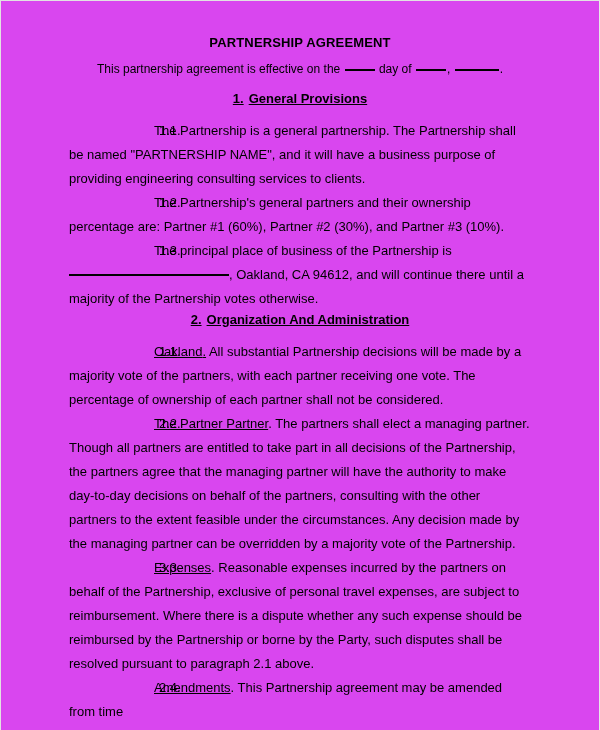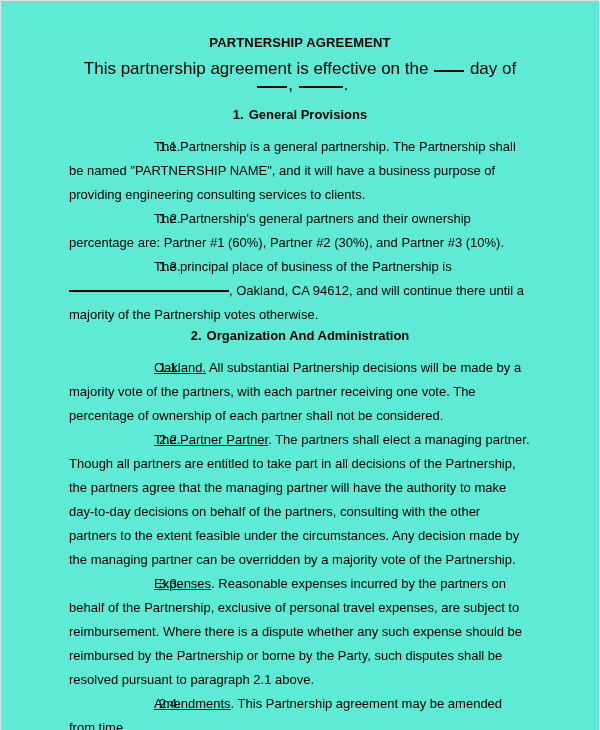--- a/index.html
+++ b/index.html
@@ -4,21 +4,21 @@
 <style>
   html, body {
     margin: 0;
     padding: 0;
     background: #ffffff;
   }
   .page {
     position: relative;
     width: 600px;
     height: 730px;
-    background: #5eead4;
+    background: #d946ef;
     border-top: 1px solid #e2e2e2;
     border-left: 1px solid #e2e2e2;
     border-right: 1px solid #e8e8e8;
     box-sizing: border-box;
     overflow: hidden;
     font-family: "Liberation Sans", sans-serif;
     color: #000000;
   }
   .content {
     position: absolute;
@@ -28,31 +28,32 @@
   }
   .doc-title {
     font-size: 13px;
     font-weight: bold;
     text-align: center;
     letter-spacing: 0.15px;
     margin: 0 0 11px 0;
     line-height: 15px;
   }
   .intro {
-    font-size: 17px;
+    font-size: 12px;
     text-align: center;
     margin: 8px 0 13px 0;
     line-height: 16px;
   }
   .section-heading {
     font-size: 13px;
     font-weight: bold;
     text-align: center;
     margin: 0 0 12px 0;
     line-height: 17px;
+    text-decoration: underline;
   }
   .section-heading .num {
     margin-right: 5px;
   }
   .para {
     font-size: 13px;
     line-height: 24px;
     margin: 0;
     text-align: left;
     text-indent: 45px;

